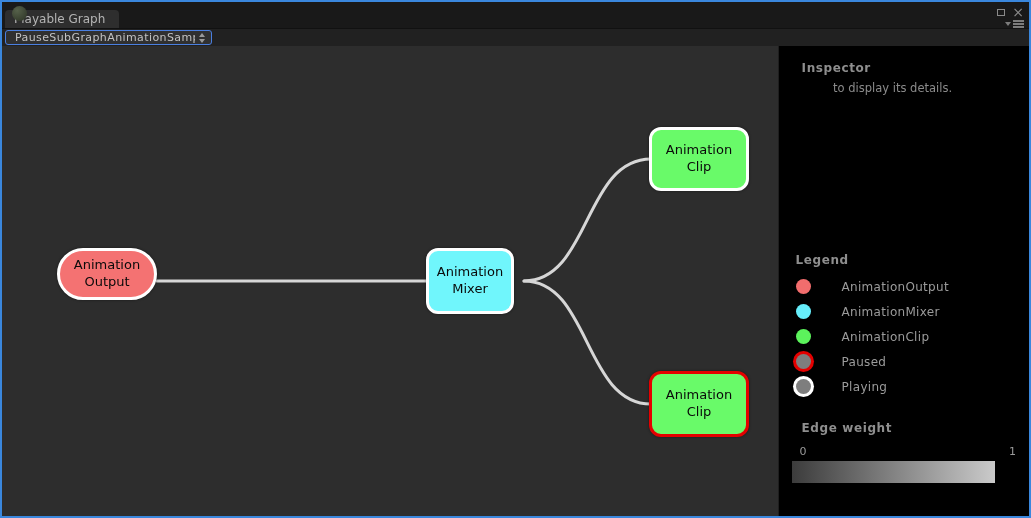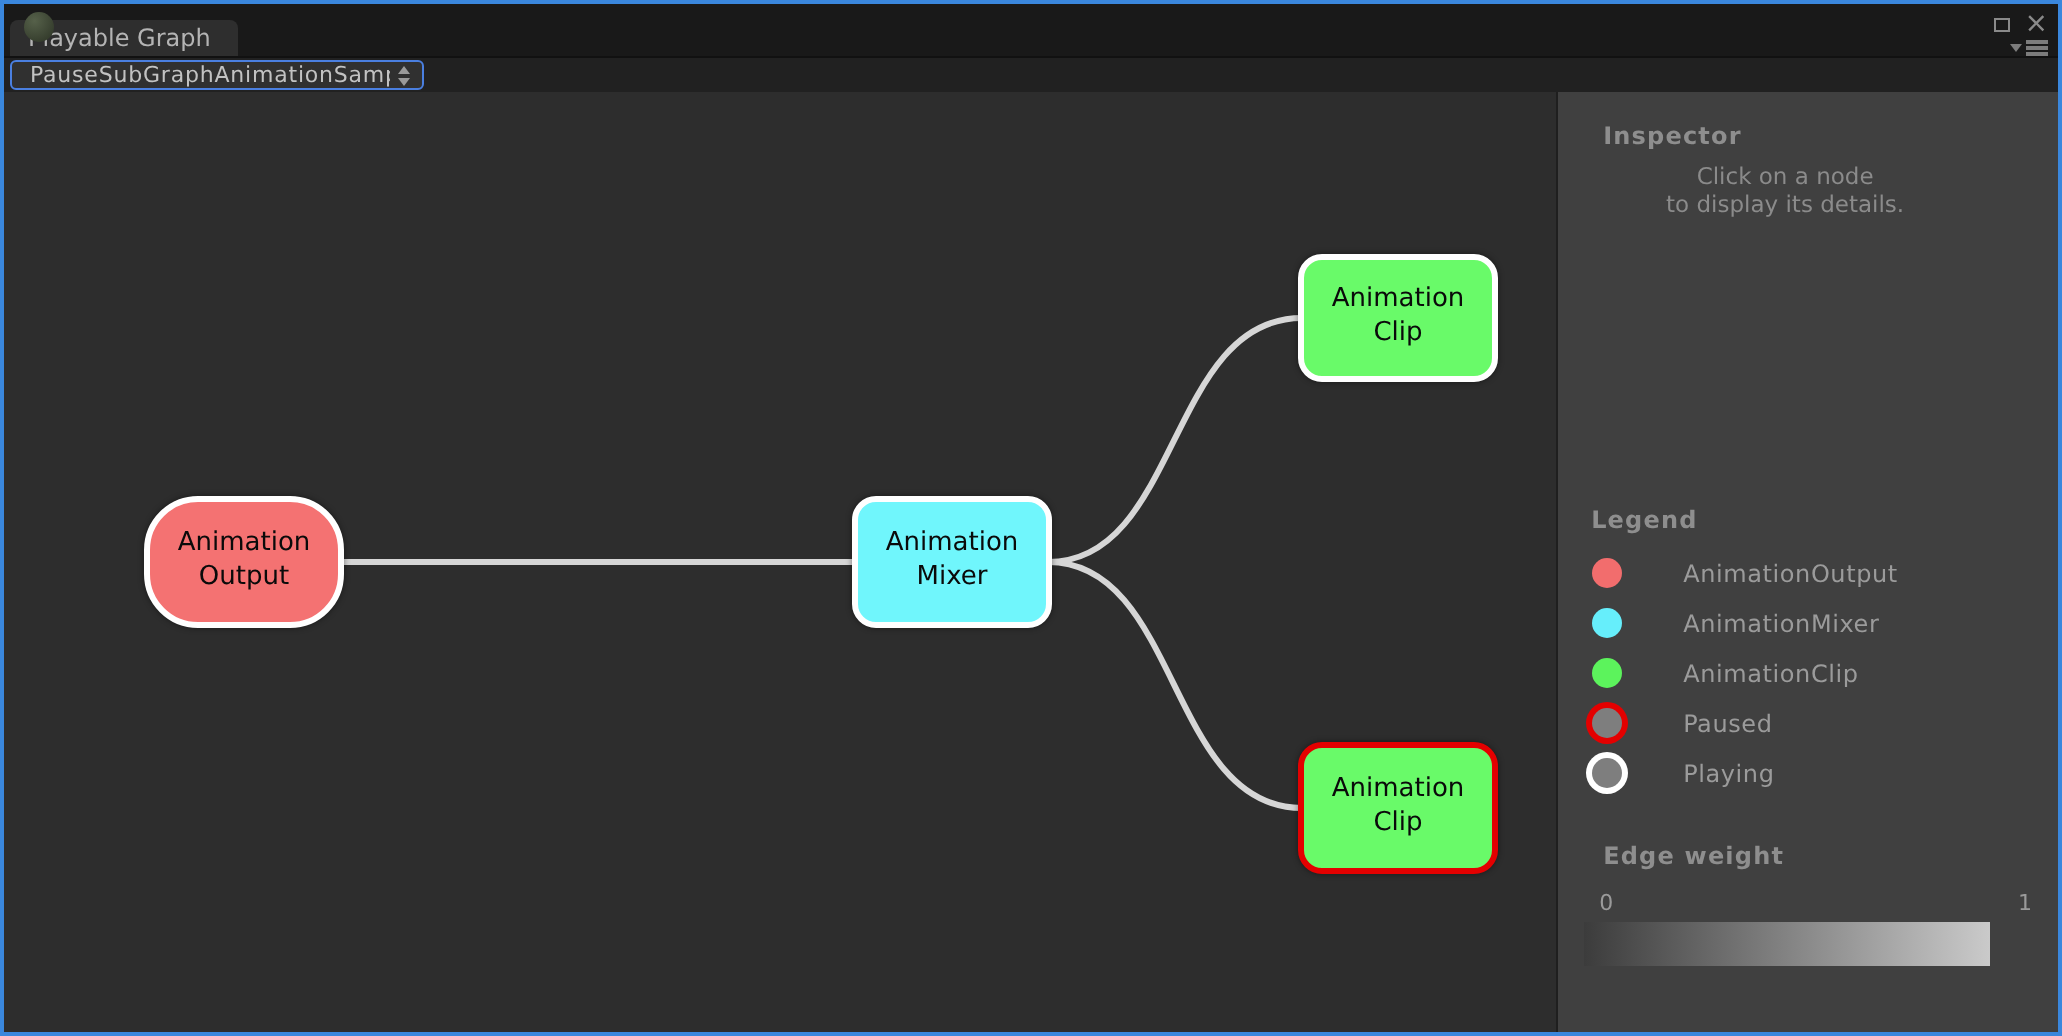--- a/index.html
+++ b/index.html
@@ -44,21 +44,21 @@
   .main{display:flex;height:470px;}
   .graph-canvas{position:relative;width:799px;height:470px;background:#2d2d2d;overflow:hidden;}
   .graph-canvas svg{position:absolute;left:0;top:0;}
   .gnode{
     position:absolute;border:3px solid #fff;border-radius:12px;
     display:flex;align-items:center;justify-content:flex-start;text-align:center;
     color:#0a0a0a;font-size:13px;line-height:1.3;
     box-shadow:0 0 3px rgba(0,0,0,.45);
   }
   
-  .inspector{position:relative;width:259px;height:470px;background:#404040;border-left:1px solid #1f1f1f;}
+  .inspector{position:relative;width:259px;height:470px;background:#000000;border-left:1px solid #1f1f1f;}
   .h-title{position:absolute;font-size:12px;font-weight:bold;color:#8e8e8e;letter-spacing:.6px;}
   .inspector-title{left:23px;top:15px;}
   .hint{position:absolute;left:0;top:36px;width:228px;text-align:center;color:#8b8b8b;font-size:11.5px;line-height:1.2;}
   .legend-title{left:17px;top:207px;}
   .legend-list{position:absolute;left:17px;top:228px;}
   .legend-row{display:flex;align-items:center;height:25px;gap:20px;}
   .legend-dot{width:15px;height:15px;border-radius:50%;flex:0 0 15px;}
   .legend-label{margin-left:11px;color:#9b9b9b;font-size:12px;letter-spacing:.3px;}
   .edge-weight-title{left:23px;top:375px;}
   .ew-min{position:absolute;left:21px;top:399px;color:#9a9a9a;font-size:11px;}
@@ -101,39 +101,38 @@
 
   <div class="main">
 
     <div class="graph-canvas" id="graph-canvas">
       <svg id="edge-svg" width="799" height="470">
           <path d="M 155 235 L 426 235" fill="none" stroke="#d6d6d6" stroke-width="3" stroke-linecap="round"></path>
           <path d="M 522 235 C 588 235 582 113 649 113" fill="none" stroke="#d6d6d6" stroke-width="3" stroke-linecap="round"></path>
           <path d="M 522 235 C 588 235 582 358 649 358" fill="none" stroke="#d6d6d6" stroke-width="3" stroke-linecap="round"></path>
         </svg>
       <div id="node-layer">
-          <div class="gnode" style="left: 70px; top: 202px; width: 100px; height: 66px; background: rgb(244, 114, 114); border-color: rgb(255, 255, 255); border-radius: 27px;">
+          <div class="gnode" style="left: 55px; top: 202px; width: 100px; height: 52px; background: rgb(244, 114, 114); border-color: rgb(255, 255, 255); border-radius: 27px;">
             <span>Animation Output</span>
           </div>
-          <div class="gnode" style="left: 424px; top: 202px; width: 100px; height: 66px; background: rgb(112, 246, 252); border-color: rgb(255, 255, 255);">
+          <div class="gnode" style="left: 424px; top: 202px; width: 88px; height: 66px; background: rgb(112, 246, 252); border-color: rgb(255, 255, 255);">
             <span>Animation Mixer</span>
           </div>
           <div class="gnode" style="left: 647px; top: 81px; width: 100px; height: 64px; background: rgb(105, 250, 105); border-color: rgb(255, 255, 255);">
             <span>Animation Clip</span>
           </div>
           <div class="gnode" style="left: 647px; top: 325px; width: 100px; height: 66px; background: rgb(105, 250, 105); border-color: rgb(228, 0, 0);">
             <span>Animation Clip</span>
           </div>
         </div>
     </div>
 
     <div class="inspector">
       <div class="h-title inspector-title">Inspector</div>
       <div class="hint">
-        <div>Click on a node</div>
         <div>to display its details.</div>
       </div>
 
       <div class="h-title legend-title">Legend</div>
       <div class="legend-list" id="legend-list">
           <div class="legend-row">
             <span class="legend-dot" style="background: rgb(242, 109, 109);"></span>
             <span class="legend-label">AnimationOutput</span>
           </div>
           <div class="legend-row">

